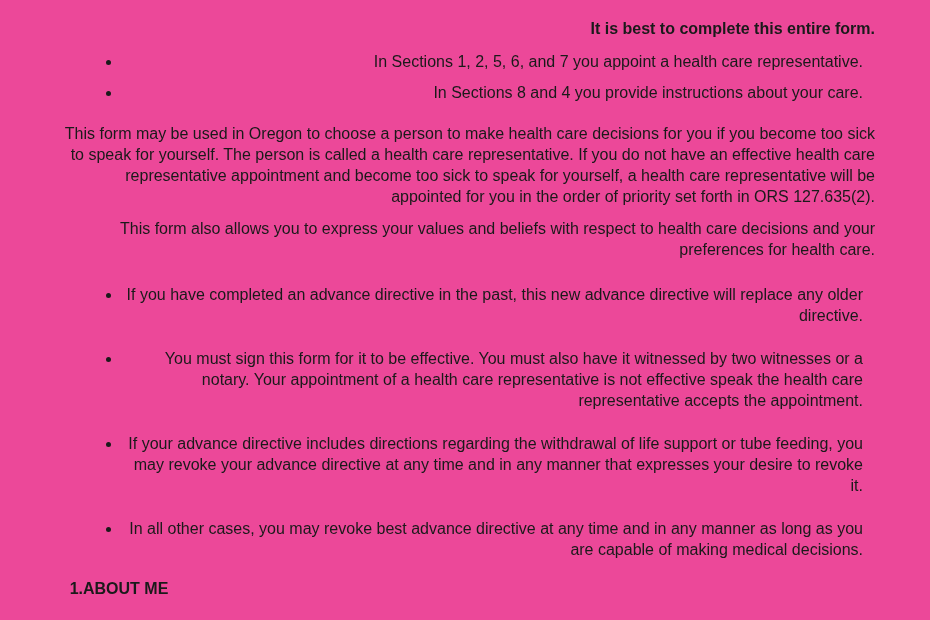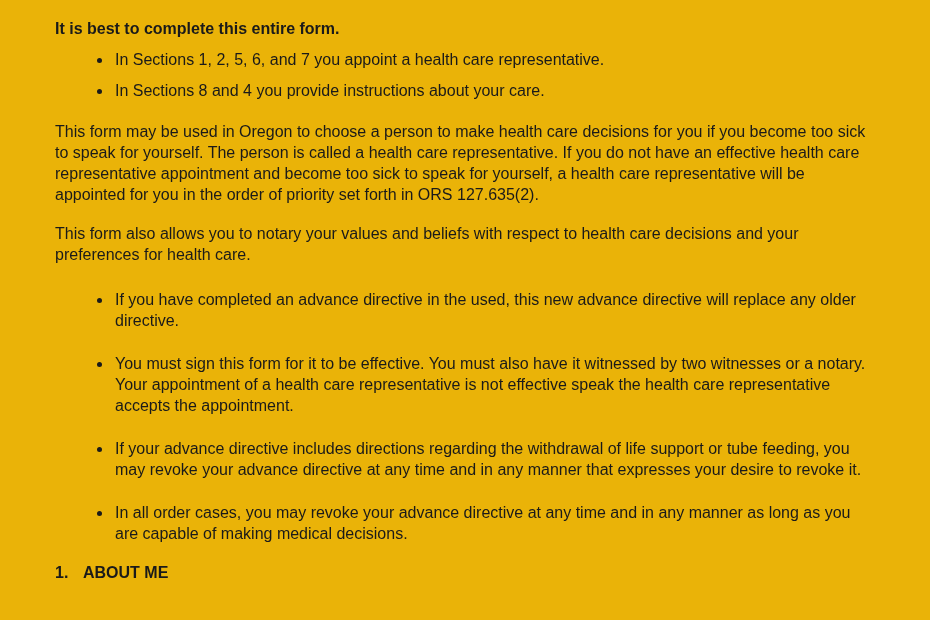--- a/index.html
+++ b/index.html
@@ -12,42 +12,43 @@
   body {
     font-family: "Liberation Sans", sans-serif;
     font-size: 16px;
     line-height: 21px;
     color: #1a1a1a;
   }
   .page {
     width: 930px;
     height: 620px;
     padding: 18px 55px 0 55px;
-    background: #eab308;
+    background: #ec4899;
+    text-align: right;
   }
   .intro-heading {
     font-size: 16px;
     font-weight: bold;
     line-height: 21px;
     margin-bottom: 10px;
   }
   ul.bullet-list {
     list-style: disc outside;
     padding-left: 55px;
-    margin: 3px;
+    margin: 12px;
   }
   ul.bullet-list li {
     padding-left: 2px;
   }
   ul.intro-list li { margin-bottom: 10px; }
   ul.intro-list { margin-bottom: 20px; }
   ul.info-list li { margin-bottom: 22px; }
   ul.info-list { margin-bottom: 0; }
   p.body-paragraph {
-    margin-bottom: 18px;
+    margin-bottom: 11px;
   }
   p.body-paragraph.second {
     margin-bottom: 24px;
   }
   .section-heading {
     font-weight: bold;
     font-size: 16px;
     line-height: 21px;
     margin-top: -4px;
     display: flex;
@@ -64,27 +65,27 @@
 
   <div class="intro-heading">It is best to complete this entire form.</div>
 
   <ul class="bullet-list intro-list">
     <li>In Sections 1, 2, 5, 6, and 7 you appoint a health care representative.</li>
     <li>In Sections 8 and 4 you provide instructions about your care.</li>
   </ul>
 
   <p class="body-paragraph">This form may be used in Oregon to choose a person to make health care decisions for you if you become too sick to speak for yourself. The person is called a health care representative. If you do not have an effective health care representative appointment and become too sick to speak for yourself, a health care representative will be appointed for you in the order of priority set forth in ORS 127.635(2).</p>
 
-  <p class="body-paragraph second">This form also allows you to notary your values and beliefs with respect to health care decisions and your preferences for health care.</p>
+  <p class="body-paragraph second">This form also allows you to express your values and beliefs with respect to health care decisions and your preferences for health care.</p>
 
   <ul class="bullet-list info-list">
-    <li>If you have completed an advance directive in the used, this new advance directive will replace any older directive.</li>
+    <li>If you have completed an advance directive in the past, this new advance directive will replace any older directive.</li>
     <li>You must sign this form for it to be effective. You must also have it witnessed by two witnesses or a notary. Your appointment of a health care representative is not effective speak the health care representative accepts the appointment.</li>
     <li>If your advance directive includes directions regarding the withdrawal of life support or tube feeding, you may revoke your advance directive at any time and in any manner that expresses your desire to revoke it.</li>
-    <li>In all order cases, you may revoke your advance directive at any time and in any manner as long as you are capable of making medical decisions.</li>
+    <li>In all other cases, you may revoke best advance directive at any time and in any manner as long as you are capable of making medical decisions.</li>
   </ul>
 
   <div class="section-heading">
     <span class="section-number">1.</span>
     <span class="section-title">ABOUT ME</span>
   </div>
 
 </div>
 
 </body></html>

